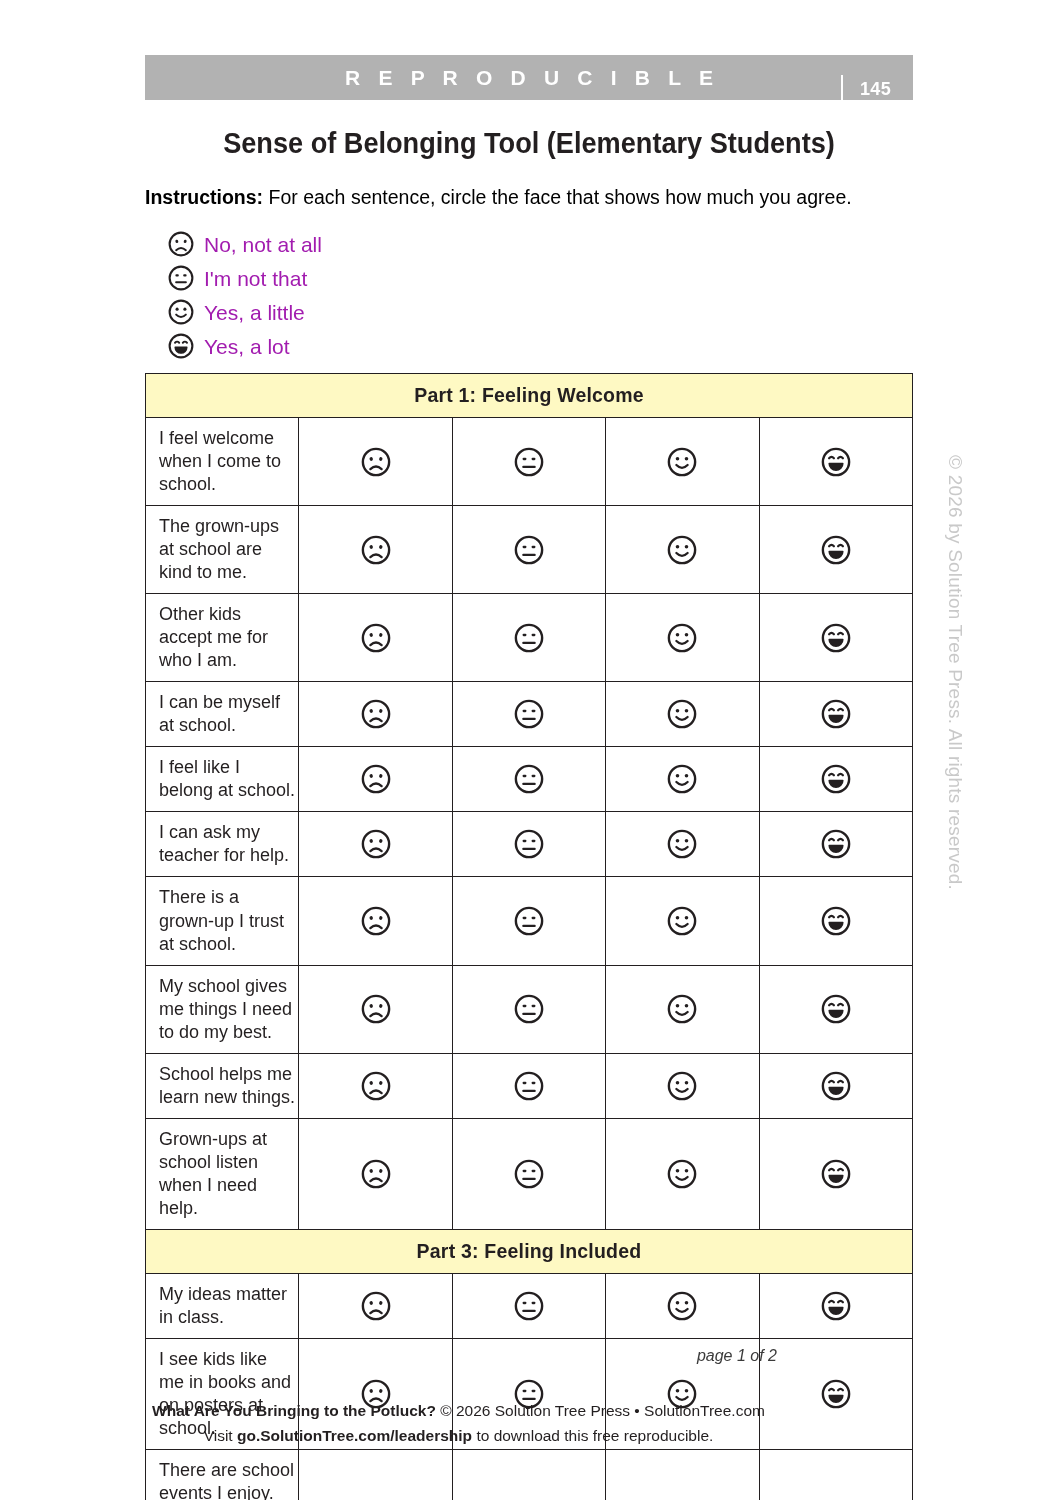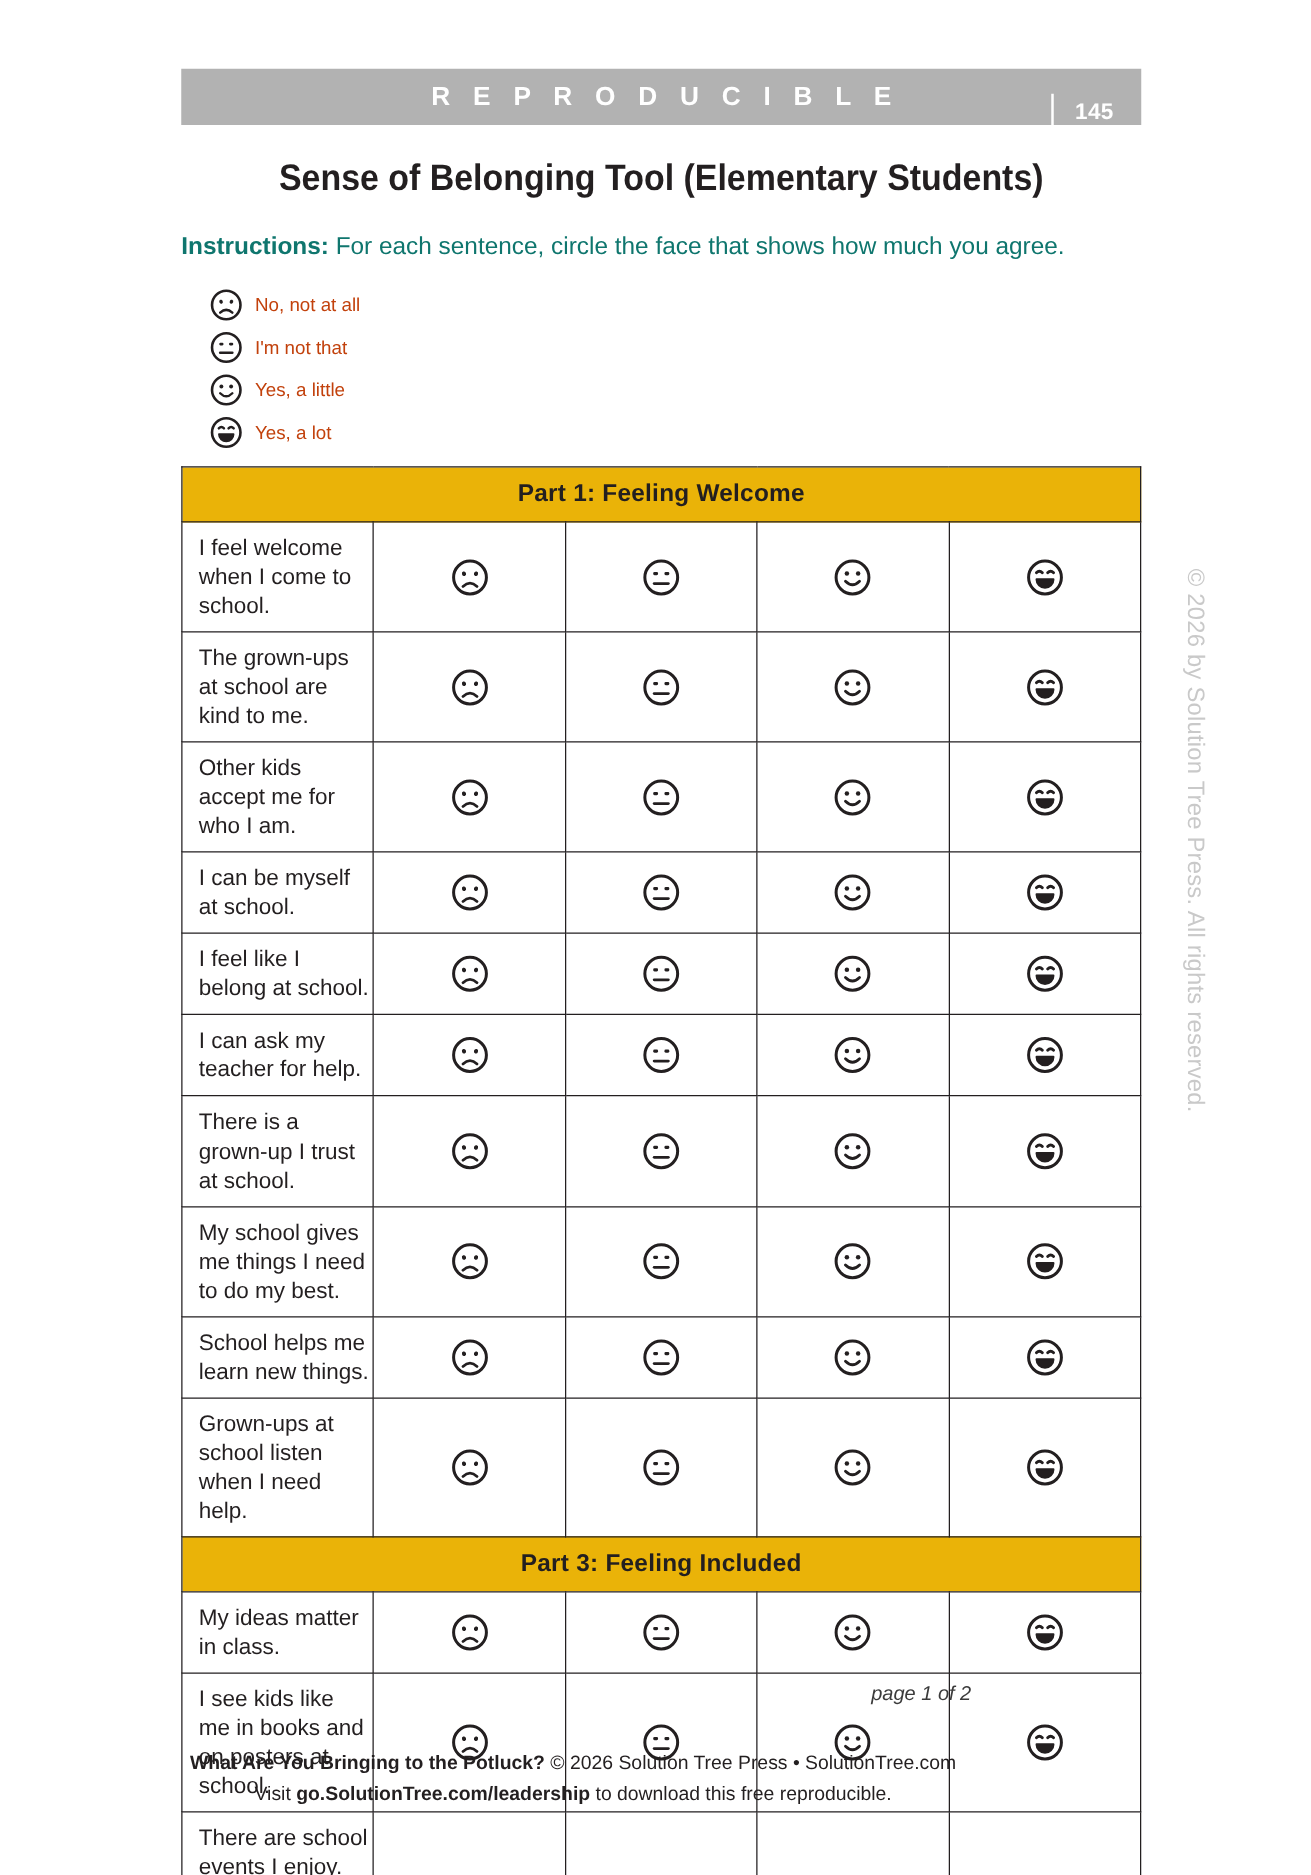--- a/index.html
+++ b/index.html
@@ -77,41 +77,41 @@
     white-space: nowrap;
   }
 
   
   .instructions {
     position: absolute;
     left: 145px;
     top: 185px;
     width: 790px;
     font-size: 19.5px;
-    color: #0f766e;
+    color: #000000;
     line-height: 1.3;
   }
   .instructions b { font-weight: bold; }
 
   
   .legend {
     position: absolute;
     left: 168px;
     top: 227px;
     width: 500px;
   }
   .legend-row {
     display: flex;
     align-items: center;
     height: 34px;
     gap: 10px;
   }
   .legend-text {
-    font-size: 15px;
-    color: #c2410c;
+    font-size: 21px;
+    color: #a21caf;
     line-height: 1;
   }
 
   
   .face { display: block; }
   .face-lg { width: 26px; height: 26px; }
   .face-cell { width: 30px; height: 30px; }
 
   
   .tool-table {
@@ -121,21 +121,21 @@
     width: 768px;
     border-collapse: collapse;
     table-layout: fixed;
   }
   .tool-table td {
     border: 1.6px solid #231f20;
     padding: 0;
     vertical-align: middle;
   }
   .section-head td {
-    background: #eab308;
+    background: #fef9c3;
     text-align: center;
     height: 43px;
     font-size: 19.5px;
     font-weight: bold;
     font-family: "Liberation Sans Narrow", "Liberation Sans", sans-serif;
     color: #231f20;
     letter-spacing: 0.2px;
   }
   .item-row td.statement {
     padding: 9px 3px 9px 13px;

